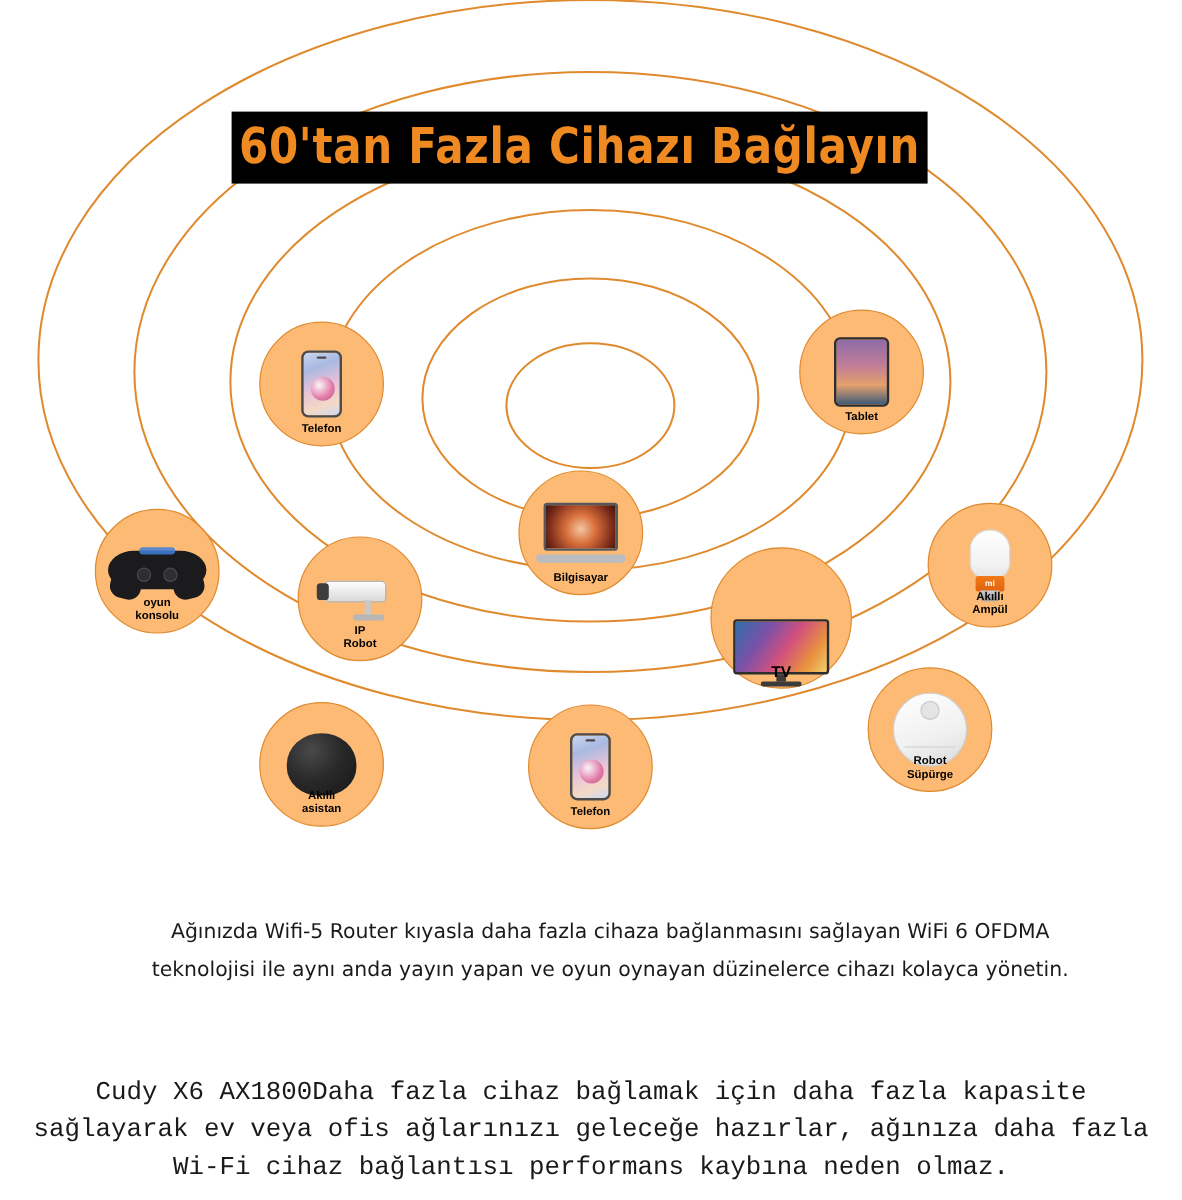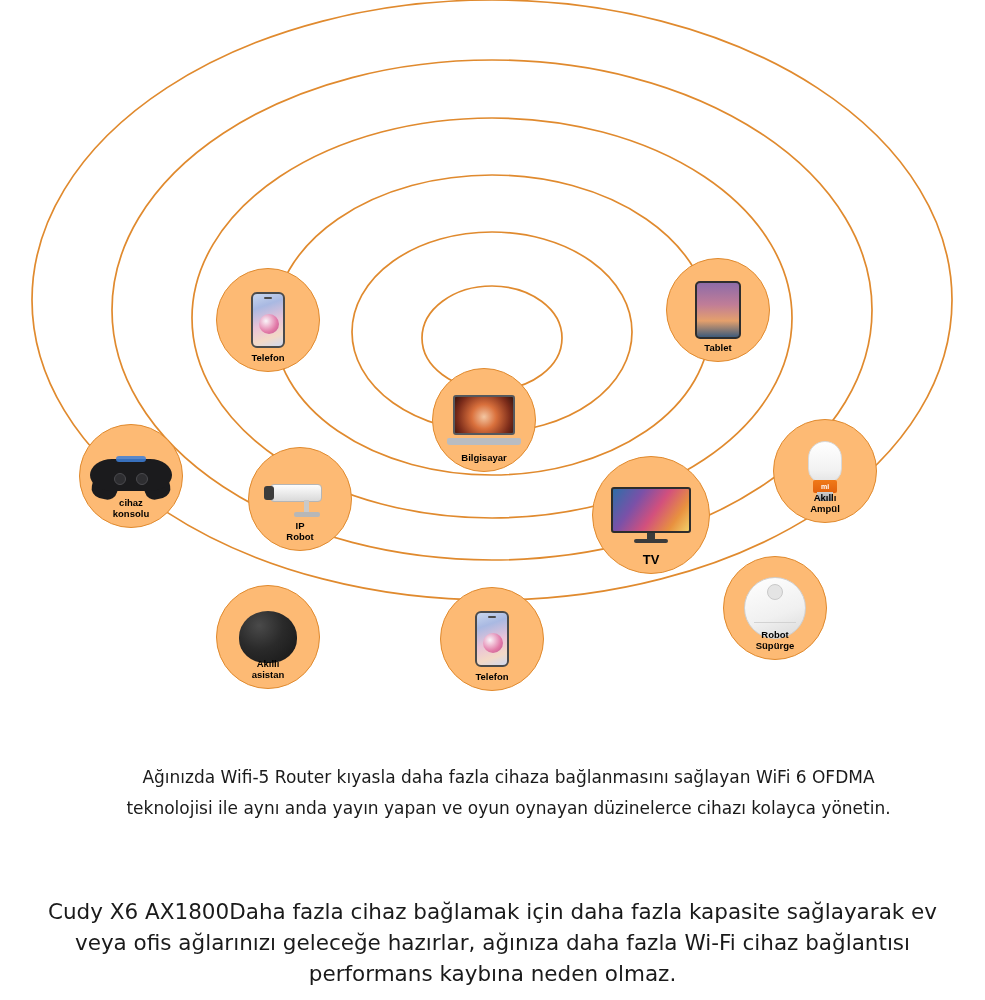--- a/index.html
+++ b/index.html
@@ -226,56 +226,59 @@
   
   .copy {
     position: absolute;
     z-index: 7;
     width: 100%;
     text-align: center;
     font-family: "DejaVu Sans", sans-serif;
     color: #1a1a1a;
   }
   #para1 { top: 762px; left: 16px; font-size: 17px; line-height: 31px; padding: 0 90px; box-sizing: border-box; }
-  #para2 { top: 896px; left: 0; font-size: 21.5px; line-height: 31px; padding: 0 20px; box-sizing: border-box; }
+  #para2 { top: 896px; left: 0; font-size: 21.5px; line-height: 31px; padding: 0 20px; box-sizing: border-box; font-family: Liberation Mono, monospace; }
 </style>
 </head>
 <body>
 
 <div id="stage">
 
   <svg class="waves" viewBox="0 0 985 760">
     <g fill="none" stroke="#e08a2e" stroke-width="1.7">
       <ellipse cx="492" cy="300" rx="460" ry="300"></ellipse>
       <ellipse cx="492" cy="310" rx="380" ry="250"></ellipse>
       <ellipse cx="492" cy="318" rx="300" ry="200"></ellipse>
       <ellipse cx="492" cy="325" rx="218" ry="150"></ellipse>
       <ellipse cx="492" cy="332" rx="140" ry="100"></ellipse>
       <ellipse cx="492" cy="338" rx="70" ry="52"></ellipse>
     </g>
   </svg>
 
+  <div class="banner">
+    <div class="banner-text">60'tan Fazla Cihazı Bağlayın</div>
+  </div>
 
   <div class="node" style="left:216px; top:268px;">
     <div class="art">
       <div class="phone">
           <div class="bubble"></div>
         </div>
     </div>
     <div class="caption">Telefon</div>
   </div>
 
   <div class="node" style="left:666px; top:258px;">
     <div class="art">
       <div class="tablet"></div>
     </div>
     <div class="caption">Tablet</div>
   </div>
 
-  <div class="node" style="left:432px; top:368px;">
+  <div class="node" style="left:432px; top:392px;">
     <div class="art">
       <div class="laptop">
           <div class="lid"></div>
           <div class="base"></div>
         </div>
     </div>
     <div class="caption">Bilgisayar</div>
   </div>
 
   <div class="node" style="left:773px; top:419px;">
@@ -296,38 +299,38 @@
     <div class="art">
       <div class="gamepad">
         <div class="grip-l"></div>
           <div class="grip-r"></div>
         <div class="body"></div>
         <div class="bar"></div>
         <div class="stick l"></div>
           <div class="stick r"></div>
       </div>
     </div>
-    <div class="caption">cihaz
+    <div class="caption">oyun
 konsolu</div>
   </div>
 
   <div class="node" style="left:248px; top:447px;">
     <div class="art">
       <div class="camera">
         <div class="barrel"></div>
           <div class="lens"></div>
         <div class="arm"></div>
           <div class="mount"></div>
       </div>
     </div>
     <div class="caption">IP
 Robot</div>
   </div>
 
-  <div class="node big" style="left:592px; top:456px;">
+  <div class="node big" style="left:592px; top:456px;justify-content:flex-end;">
     <div class="art">
       <div class="tv">
           <div class="screen"></div>
           <div class="neck"></div>
           <div class="stand"></div>
         </div>
     </div>
     <div class="caption">TV</div>
   </div>
 

